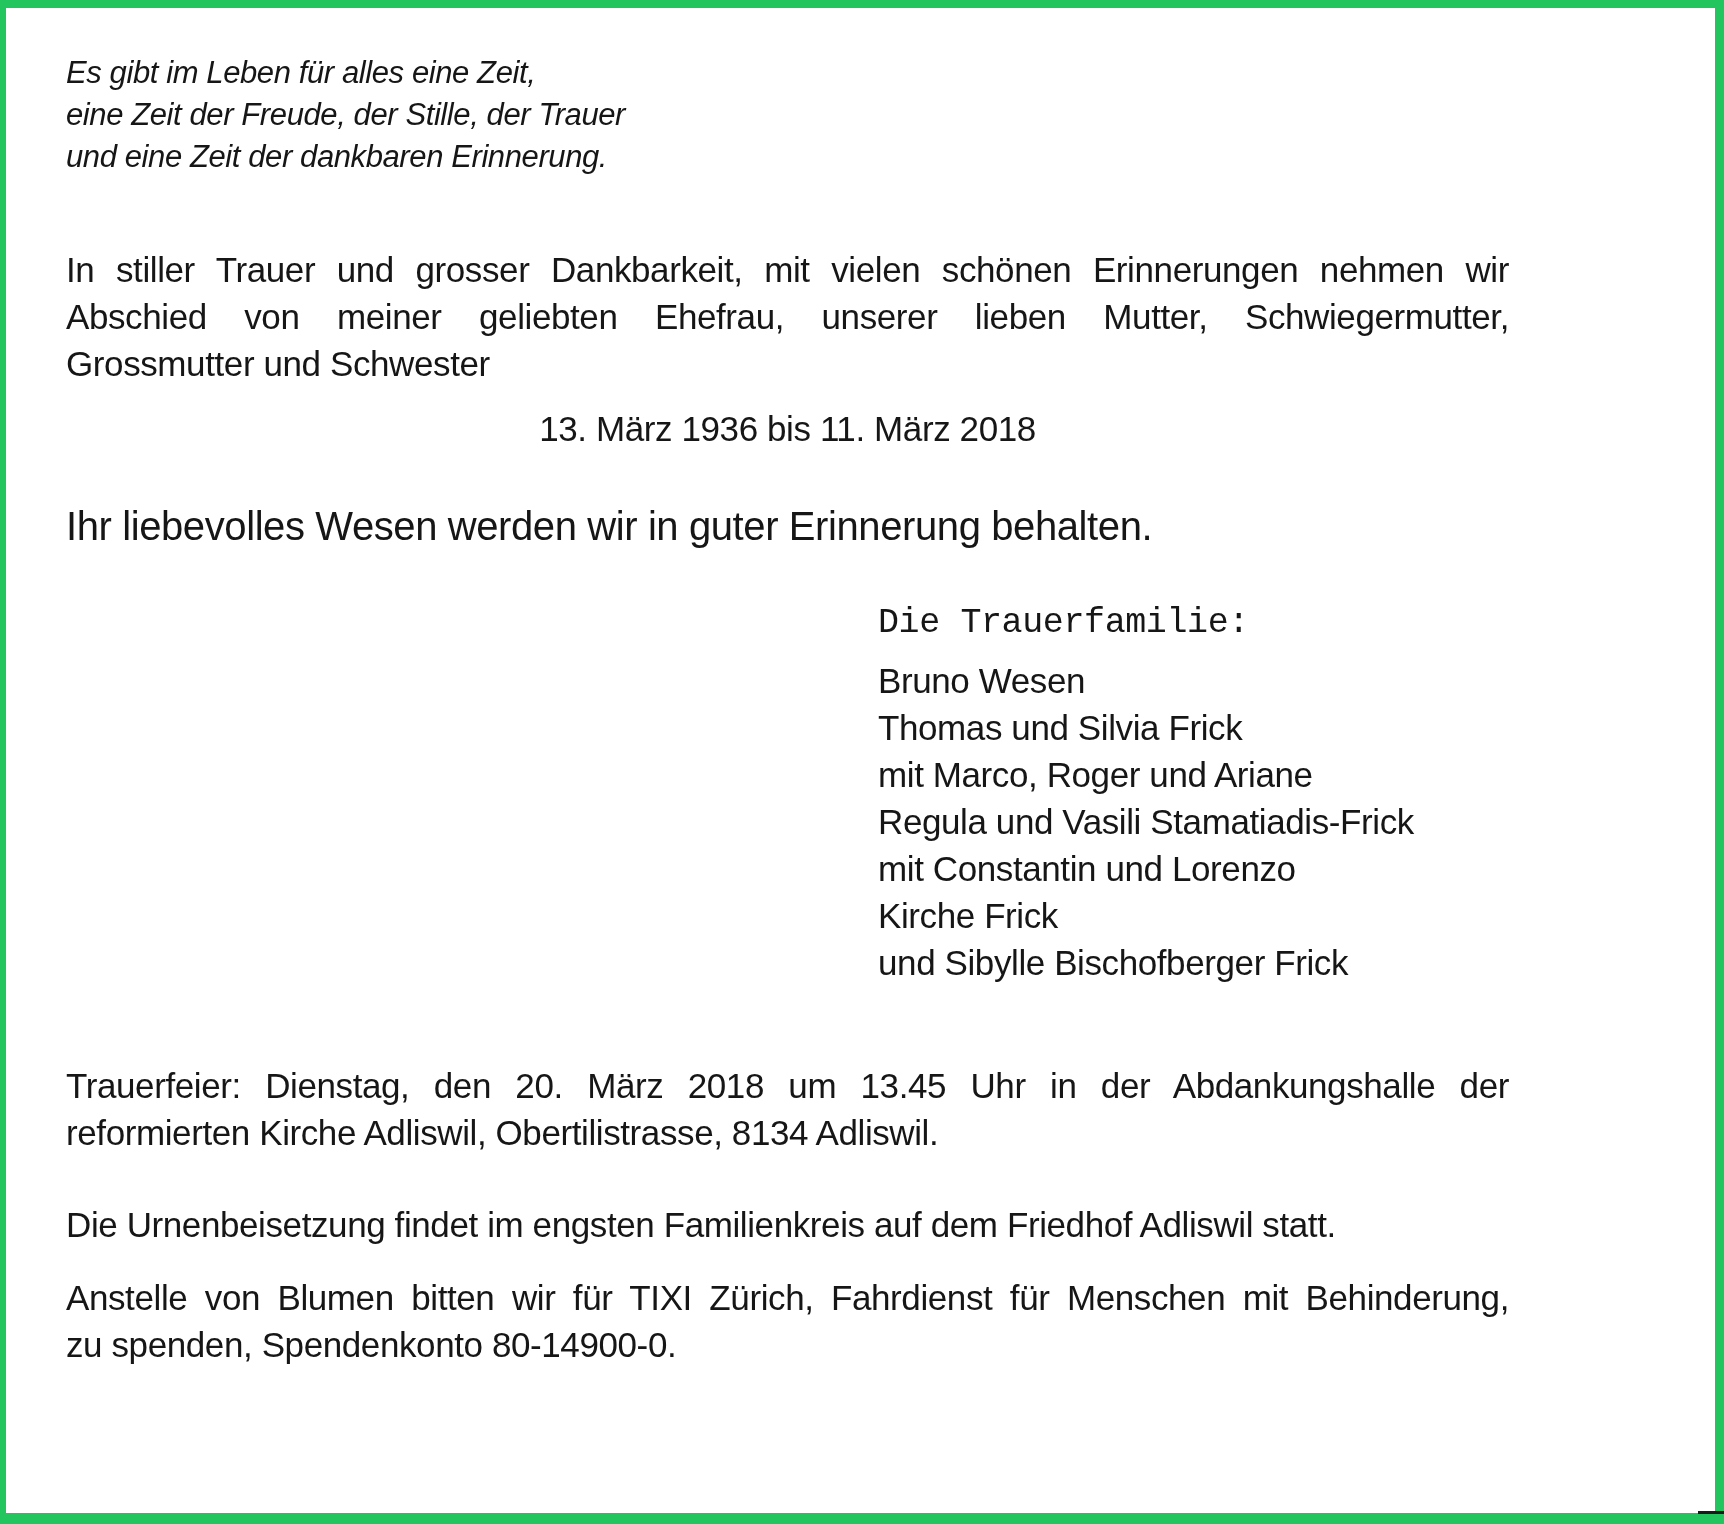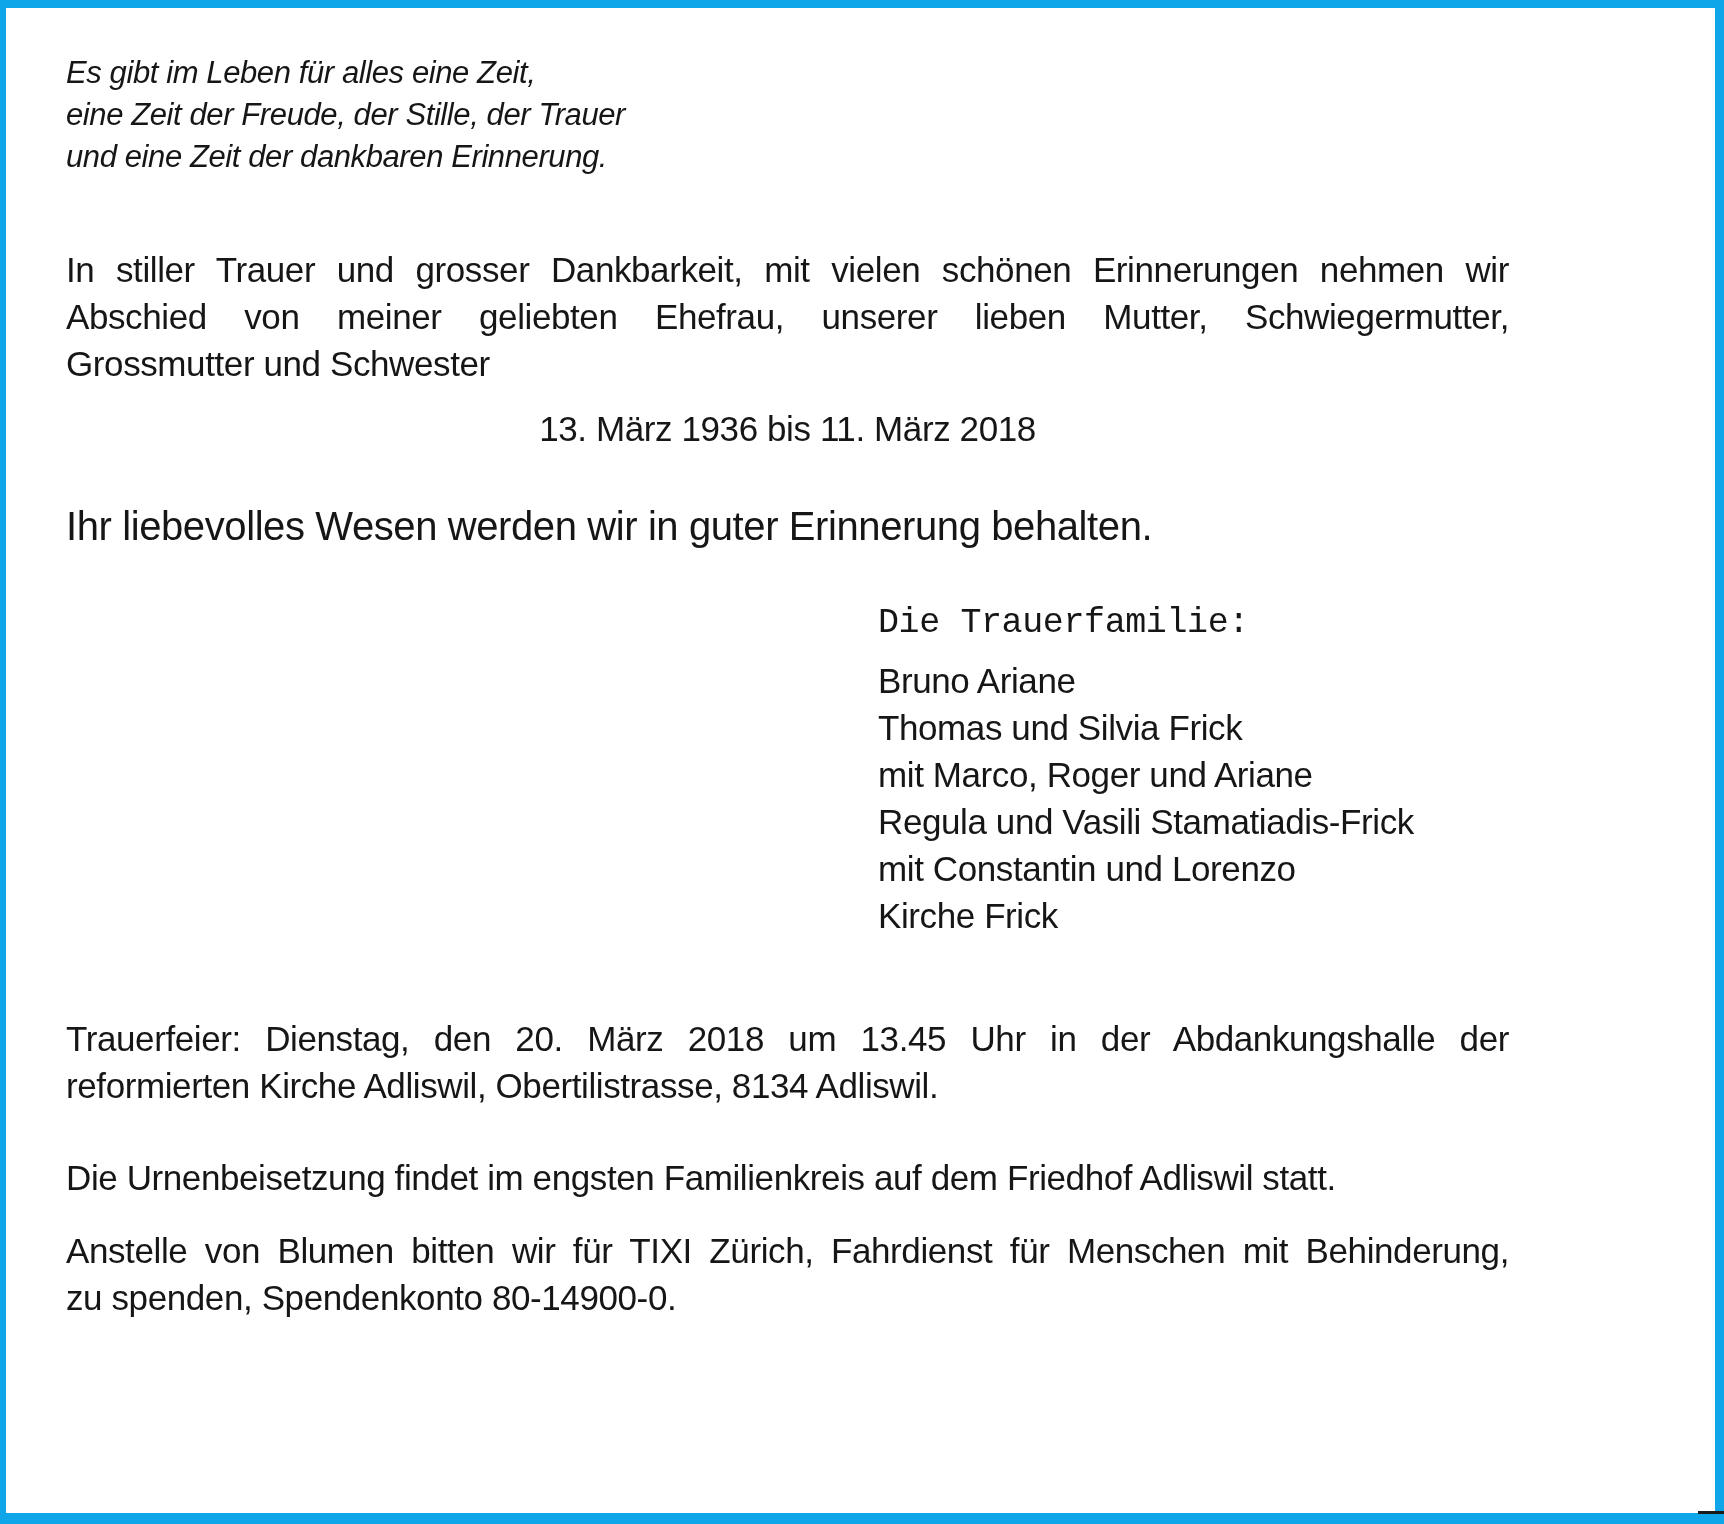--- a/index.html
+++ b/index.html
@@ -7,21 +7,21 @@
     padding: 0;
     width: 1724px;
     height: 1524px;
     background: #757575;
     font-family: "Liberation Sans", sans-serif;
   }
   .frame {
     position: relative;
     width: 1724px;
     height: 1524px;
-    background: #0ea5e9;
+    background: #22c55e;
     overflow: hidden;
   }
   .page {
     position: absolute;
     left: 6px;
     top: 8px;
     right: 9px;
     bottom: 11px;
     background: #ffffff;
   }
@@ -109,26 +109,27 @@
         <div>Grossmutter und Schwester</div>
       </div>
 
 
       <div class="dates">13. März 1936 bis 11. März 2018</div>
 
       <div class="remembrance">Ihr liebevolles Wesen werden wir in guter Erinnerung behalten.</div>
 
       <div class="family">
         <div class="family-heading">Die Trauerfamilie:</div>
-        <div>Bruno Ariane</div>
+        <div>Bruno Wesen</div>
         <div>Thomas und Silvia Frick</div>
         <div>mit Marco, Roger und Ariane</div>
         <div>Regula und Vasili Stamatiadis-Frick</div>
         <div>mit Constantin und Lorenzo</div>
         <div>Kirche Frick</div>
+        <div>und Sibylle Bischofberger Frick</div>
       </div>
 
       <div class="para funeral">
         <div class="jl">Trauerfeier: Dienstag, den 20. März 2018 um 13.45 Uhr in der Abdankungshalle der</div>
         <div>reformierten Kirche Adliswil, Obertilistrasse, 8134 Adliswil.</div>
       </div>
 
       <div class="para burial">Die Urnenbeisetzung findet im engsten Familienkreis auf dem Friedhof Adliswil statt.</div>
 
       <div class="para donation">

